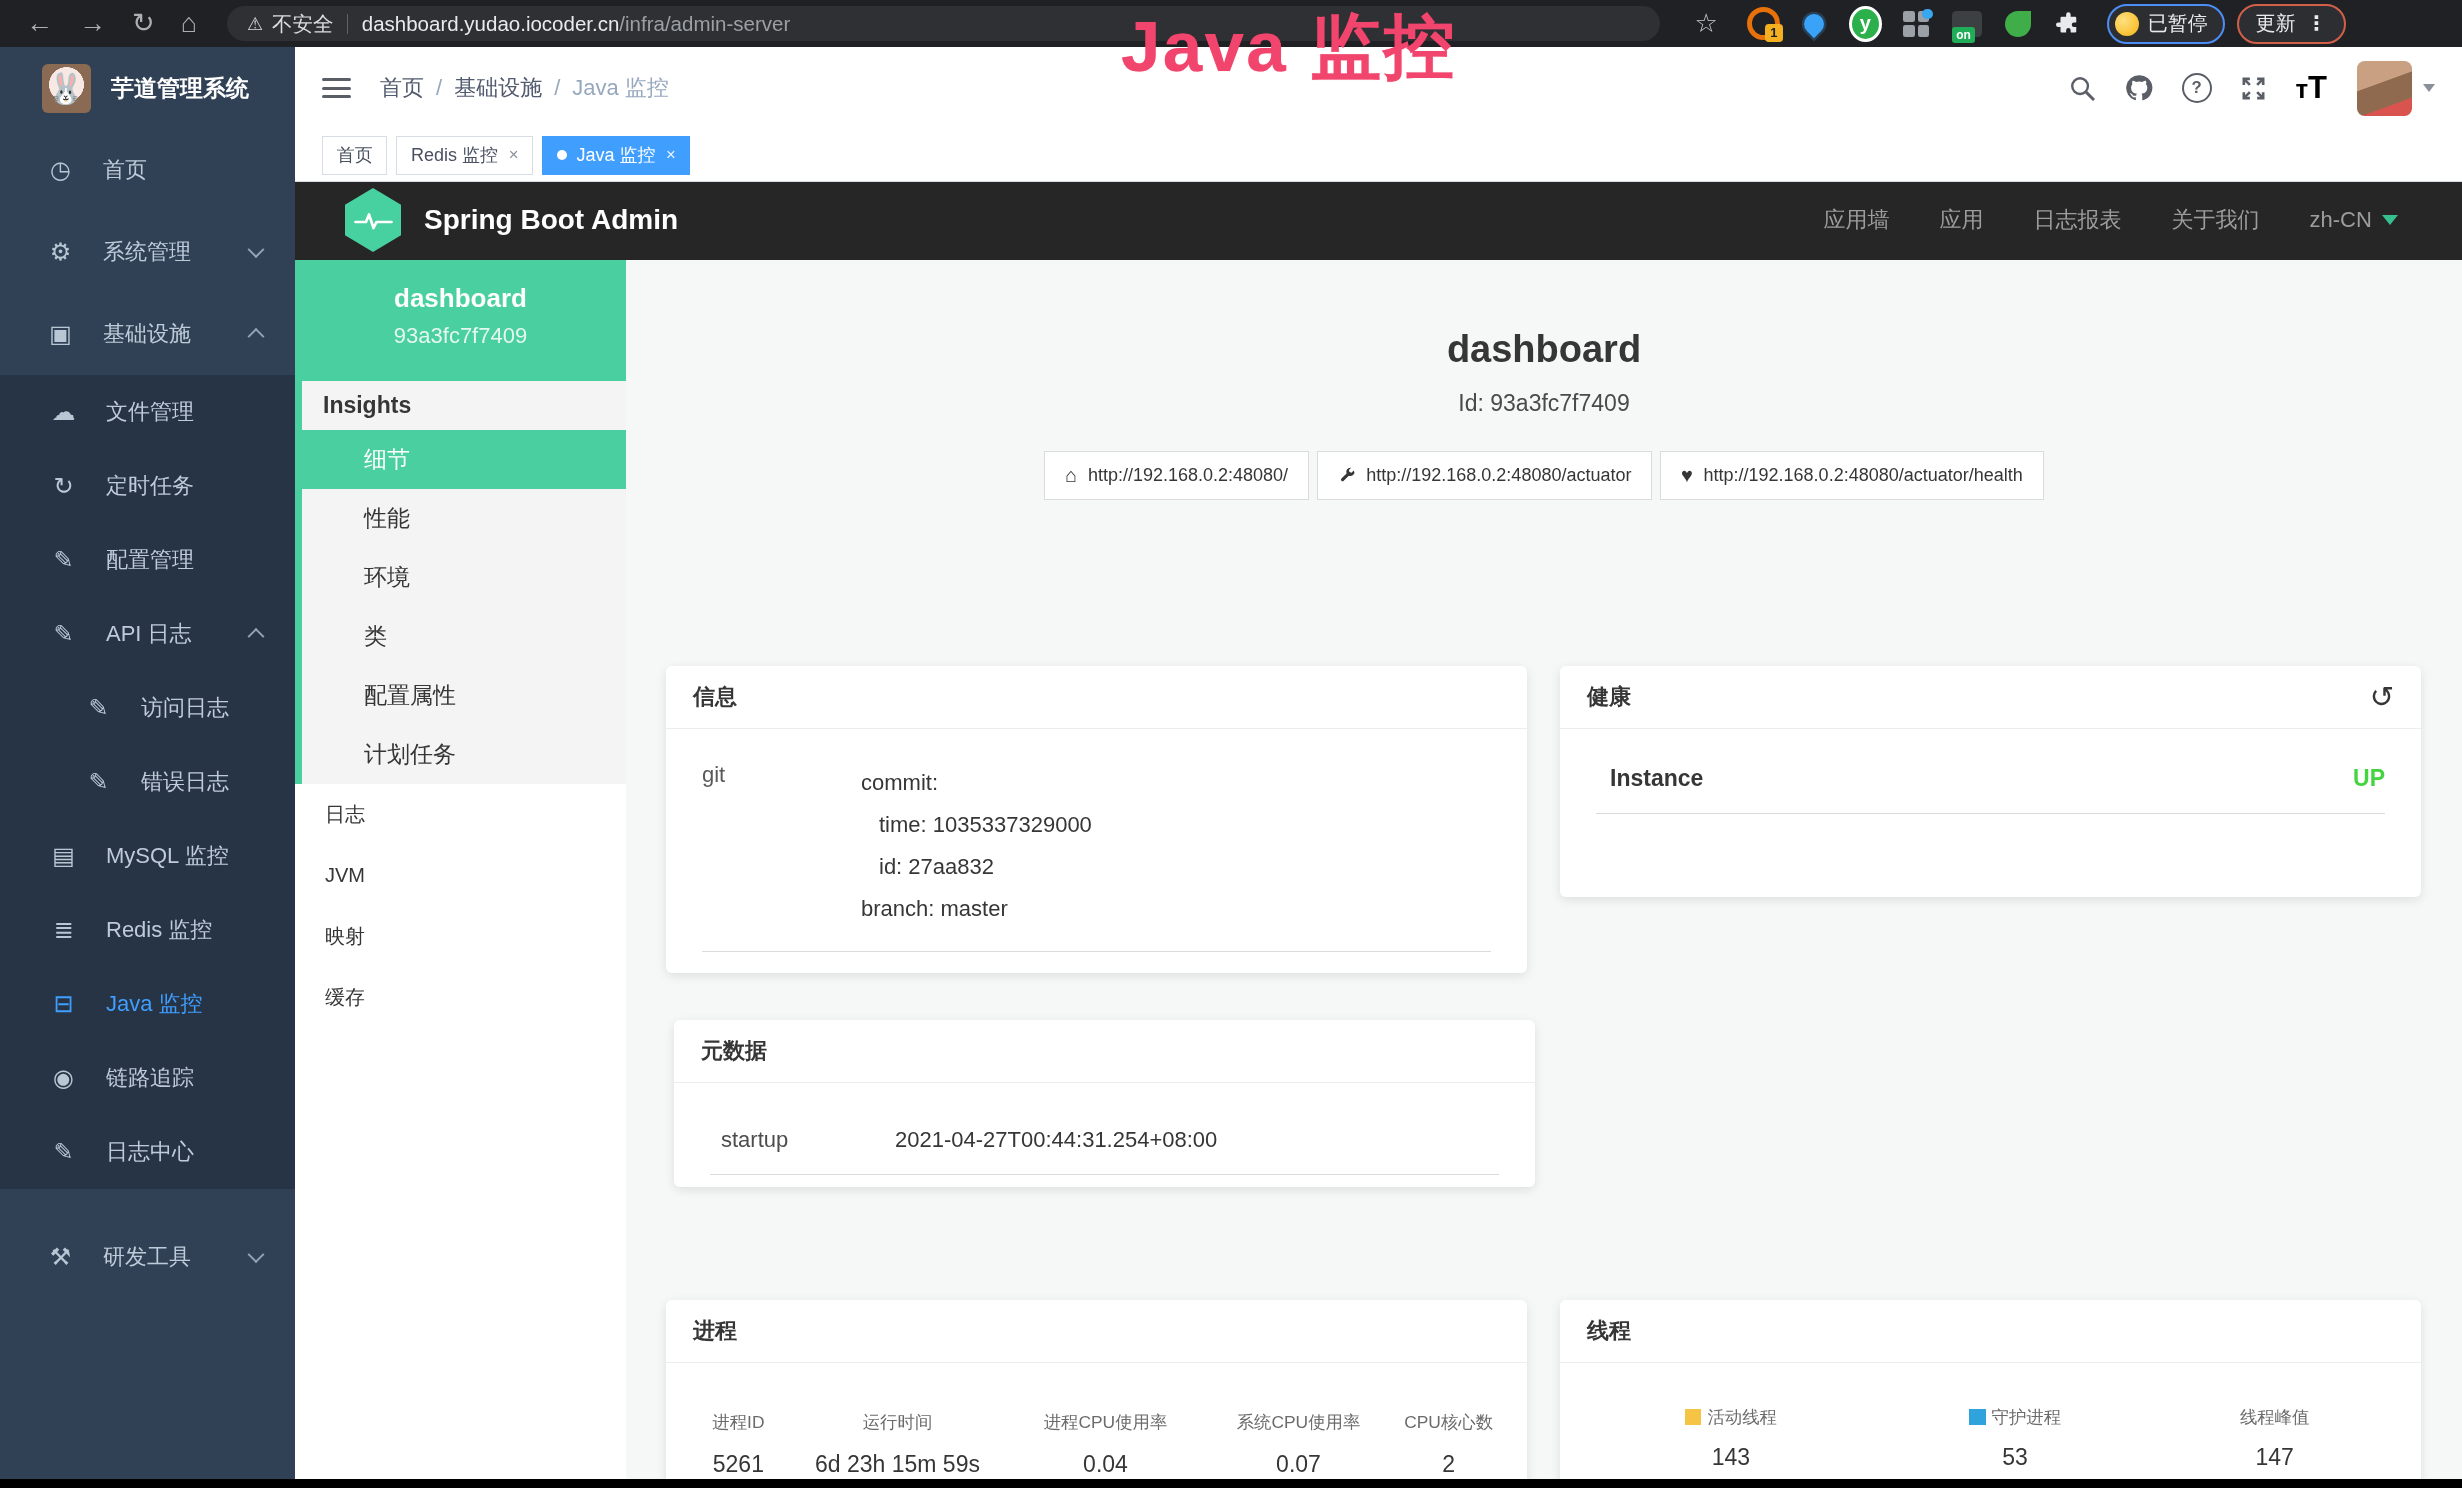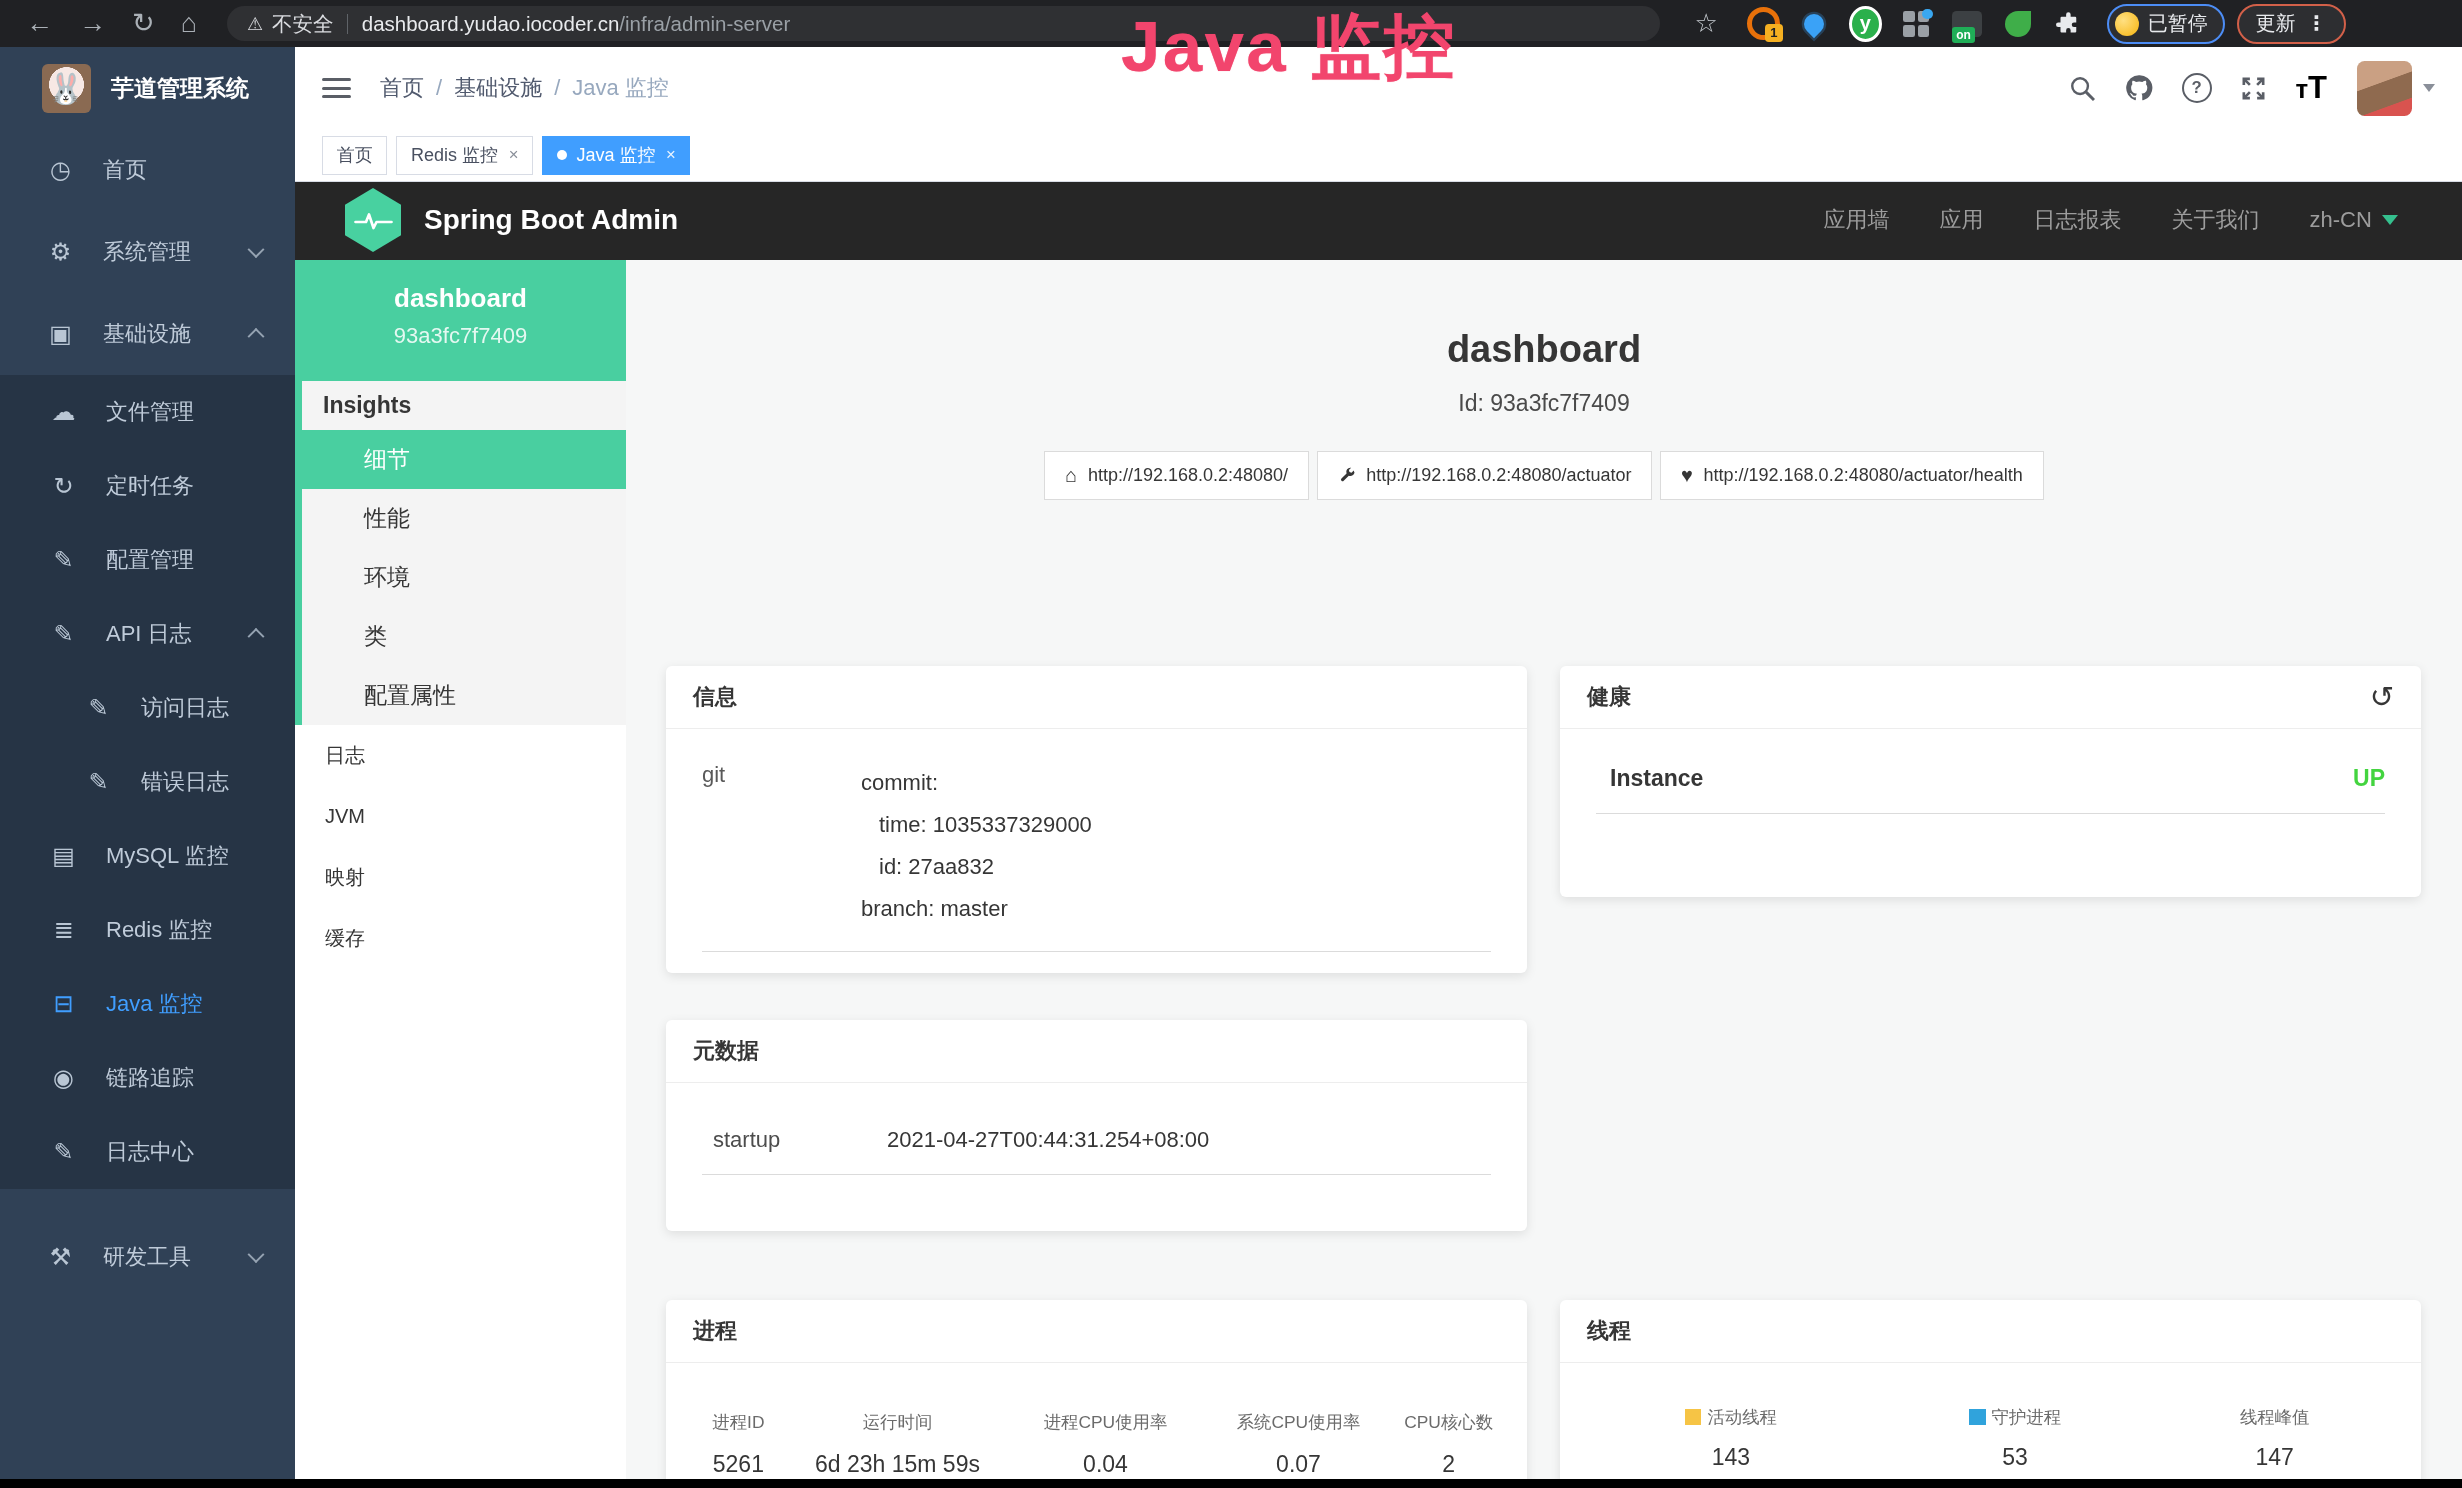--- a/index.html
+++ b/index.html
@@ -374,20 +374,21 @@
         <div class="an">dashboard</div>
         <div class="aid">93a3fc7f7409</div>
       </div>
       <div class="insights">
         <div class="inslbl">Insights</div>
         <div class="insitem active">细节</div>
         <div class="insitem">性能</div>
         <div class="insitem">环境</div>
         <div class="insitem">类</div>
         <div class="insitem">配置属性</div>
+        <div class="insitem">计划任务</div>
       </div>
       <div class="rootitem">日志</div>
       <div class="rootitem">JVM</div>
       <div class="rootitem">映射</div>
       <div class="rootitem">缓存</div>
     </div>
 
     <div class="sbamain">
       <div class="ptitle">dashboard</div>
       <div class="pid">Id: 93a3fc7f7409</div>
@@ -432,21 +433,21 @@
           <span class="ct">健康</span>
           <span class="hist">↺</span>
         </div>
         <div class="hrow">
           <span class="hl">Instance</span>
           <span class="hv" style="color:#43d43f;">UP</span>
         </div>
         <div class="rowline"></div>
       </div>
 
-      <div class="card" style="left:40px;top:760px;width:861px;height:211px;">
+      <div class="card" style="left:48px;top:760px;width:861px;height:167px;">
         <div class="chead">
             <span class="ct">元数据</span>
           </div>
         <div class="mrow">
           <div class="k">startup</div>
           <div class="v">2021-04-27T00:44:31.254+08:00</div>
         </div>
         <div class="rowline"></div>
       </div>
 

